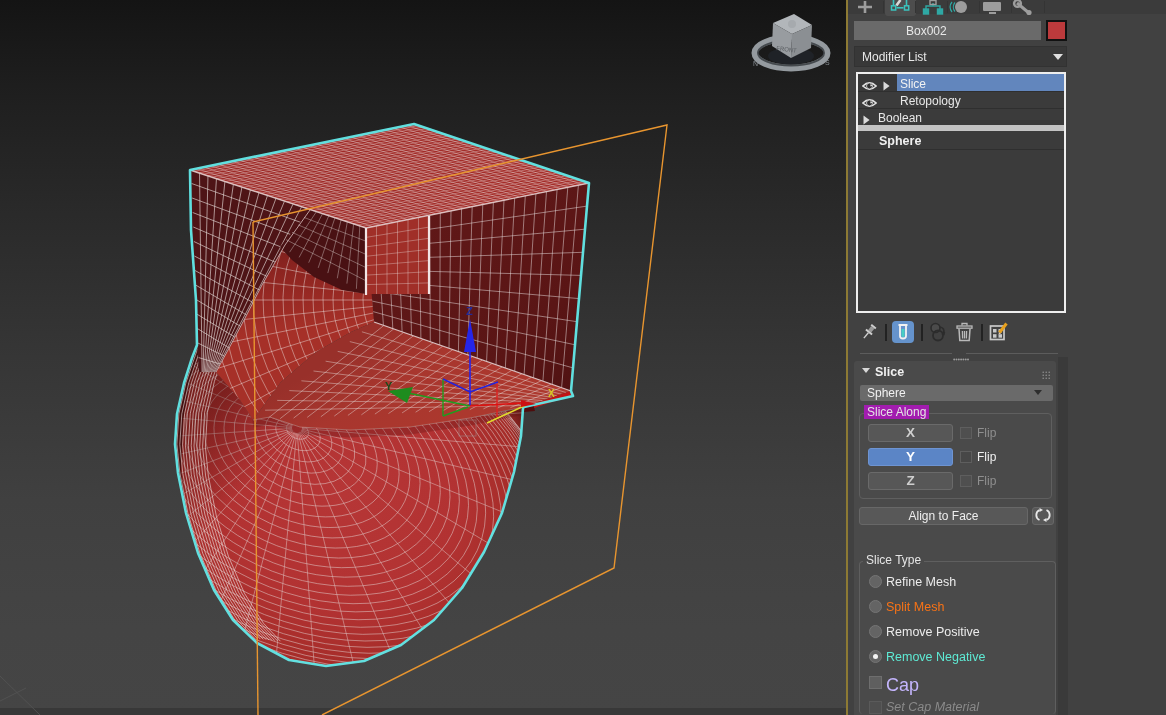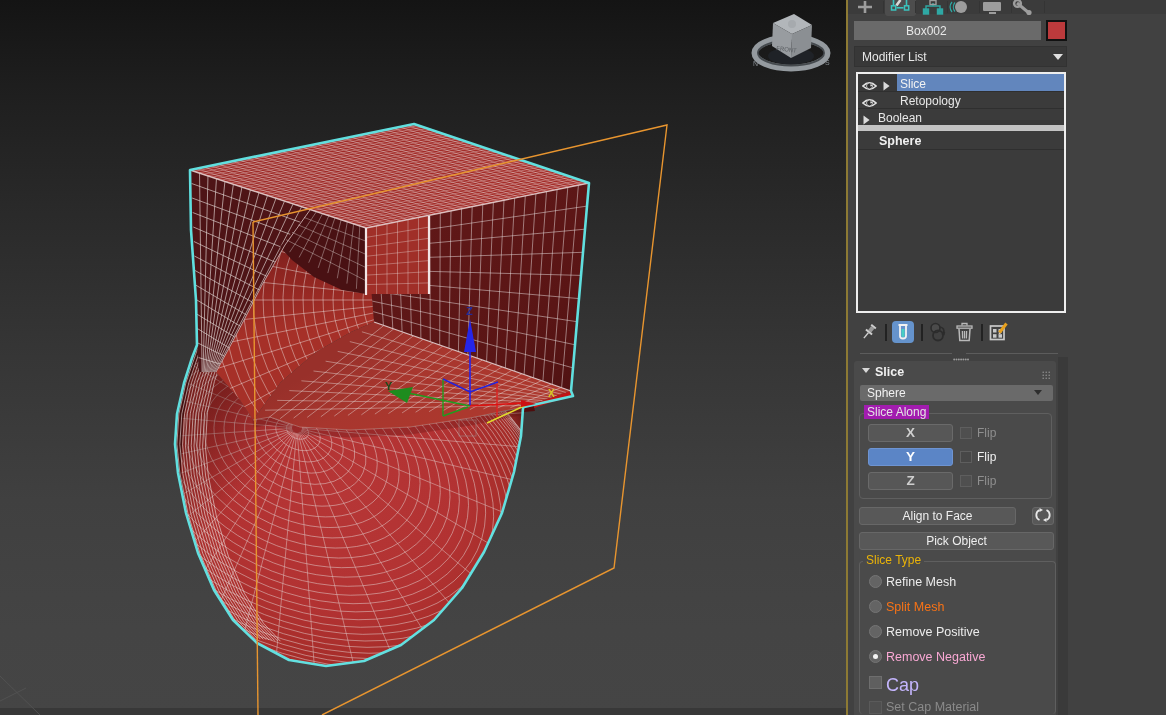--- a/index.html
+++ b/index.html
@@ -347,39 +347,38 @@
 <div style="position:absolute;left:16px;top:405px;background:#a21caf;padding:0 3px;color:#e4e4e4;font-size:12px;">Slice Along</div>
 <div style="position:absolute;left:20px;top:424px;width:85px;height:18px;background:#575757;border:1px solid #6a6a6a;border-radius:3px;box-sizing:border-box;text-align:center;color:#cfcfcf;font-size:13.5px;font-weight:bold;line-height:16px;">X</div>
 <div style="position:absolute;left:20px;top:448px;width:85px;height:18px;background:#575757;border:1px solid #6a6a6a;border-radius:3px;box-sizing:border-box;text-align:center;color:#cfcfcf;font-size:13.5px;font-weight:bold;line-height:16px;background:#5b85c6;border-color:#6e94d2;color:#fff;">Y</div>
 <div style="position:absolute;left:20px;top:472px;width:85px;height:18px;background:#575757;border:1px solid #6a6a6a;border-radius:3px;box-sizing:border-box;text-align:center;color:#cfcfcf;font-size:13.5px;font-weight:bold;line-height:16px;">Z</div>
 <div style="position:absolute;left:112px;top:427px;width:12px;height:12px;background:#4f4f4f;border:1px solid #5e5e5e;box-sizing:border-box;"></div>
 <div style="position:absolute;left:129px;top:426px;color:#8f8f8f;font-size:12px;">Flip</div>
 <div style="position:absolute;left:112px;top:451px;width:12px;height:12px;background:#4f4f4f;border:1px solid #5e5e5e;box-sizing:border-box;background:#474747;"></div>
 <div style="position:absolute;left:129px;top:450px;color:#efefef;font-size:12px;">Flip</div>
 <div style="position:absolute;left:112px;top:475px;width:12px;height:12px;background:#4f4f4f;border:1px solid #5e5e5e;box-sizing:border-box;"></div>
 <div style="position:absolute;left:129px;top:474px;color:#8f8f8f;font-size:12px;">Flip</div>
-<div style="position:absolute;left:11px;top:507px;width:157px;height:18px;background:#585858;border:1px solid #676767;border-radius:3px;box-sizing:border-box;text-align:center;color:#eeeeee;font-size:12px;line-height:16px;">Align to Face</div>
+<div style="position:absolute;left:11px;top:507px;width:169px;height:18px;background:#585858;border:1px solid #676767;border-radius:3px;box-sizing:border-box;text-align:center;color:#eeeeee;font-size:12px;line-height:16px;">Align to Face</div>
 <div style="position:absolute;left:184px;top:507px;width:22px;height:18px;background:#585858;border:1px solid #676767;border-radius:3px;box-sizing:border-box;text-align:center;color:#eeeeee;font-size:12px;line-height:16px;"><svg width="16" height="14" viewBox="0 0 16 14">
         <g stroke="#e8e8e8" stroke-width="1.8" fill="none">
 <path d="M4.5 12 A5.5 5.5 0 0 1 4.5 2"></path>
           <path d="M11.5 2 A5.5 5.5 0 0 1 11.5 12"></path>
         </g>
 <path d="M4.5 0 L4.5 4 L8 2 Z" fill="#e8e8e8"></path>
         <path d="M11.5 14 L11.5 10 L8 12 Z" fill="#e8e8e8"></path>
       </svg></div>
-<div style="position:absolute;left:11px;top:532px;width:195px;height:18px;background:#585858;border:1px solid #676767;border-radius:3px;box-sizing:border-box;text-align:center;color:#eeeeee;font-size:12px;line-height:16px;">Pick Object</div>
 <div style="position:absolute;left:11px;top:561px;width:197px;height:153px;border:1px solid #5f5f5f;border-radius:4px;border-bottom:none;box-sizing:border-box;"></div>
-<div style="position:absolute;left:15px;top:553px;background:#4a4a4a;padding:0 3px;color:#eab308;font-size:12px;">Slice Type</div>
+<div style="position:absolute;left:15px;top:553px;background:#4a4a4a;padding:0 3px;color:#e5e5e5;font-size:12px;">Slice Type</div>
 <div style="position:absolute;left:21px;top:575px;width:13px;height:13px;border-radius:50%;background:#646464;border:1px solid #757575;box-sizing:border-box;"></div>
 <div style="position:absolute;left:38px;top:575px;color:#ececec;font-size:12.5px;">Refine Mesh</div>
 <div style="position:absolute;left:21px;top:600px;width:13px;height:13px;border-radius:50%;background:#646464;border:1px solid #757575;box-sizing:border-box;"></div>
 <div style="position:absolute;left:38px;top:600px;color:#f97316;font-size:12.5px;">Split Mesh</div>
 <div style="position:absolute;left:21px;top:625px;width:13px;height:13px;border-radius:50%;background:#646464;border:1px solid #757575;box-sizing:border-box;"></div>
 <div style="position:absolute;left:38px;top:625px;color:#ececec;font-size:12.5px;">Remove Positive</div>
 <div style="position:absolute;left:21px;top:650px;width:13px;height:13px;border-radius:50%;background:#646464;border:1px solid #757575;box-sizing:border-box;"></div>
 <div style="position:absolute;left:25px;top:654px;width:5px;height:5px;border-radius:50%;background:#f4f4f4;"></div>
-<div style="position:absolute;left:38px;top:650px;color:#f9a8d4;font-size:12.5px;">Remove Negative</div>
+<div style="position:absolute;left:38px;top:650px;color:#5eead4;font-size:12.5px;">Remove Negative</div>
 <div style="position:absolute;left:21px;top:676px;width:13px;height:13px;background:#5f5f5f;border:1px solid #6e6e6e;box-sizing:border-box;"></div>
 <div style="position:absolute;left:38px;top:675px;color:#c4b5fd;font-size:18px;">Cap</div>
 <div style="position:absolute;left:21px;top:701px;width:13px;height:13px;background:#4f4f4f;border:1px solid #5a5a5a;box-sizing:border-box;"></div>
-<div style="position:absolute;left:38px;top:700px;color:#8a8a8a;font-size:12.5px;">Set Cap Material</div>
+<div style="position:absolute;left:38px;top:700px;color:#8a8a8a;font-size:12.5px;font-style:italic;">Set Cap Material</div>
 <div style="position:absolute;left:210px;top:357px;width:10px;height:358px;background:#3a3a3a;"></div>
 </div>
 
 </body></html>

